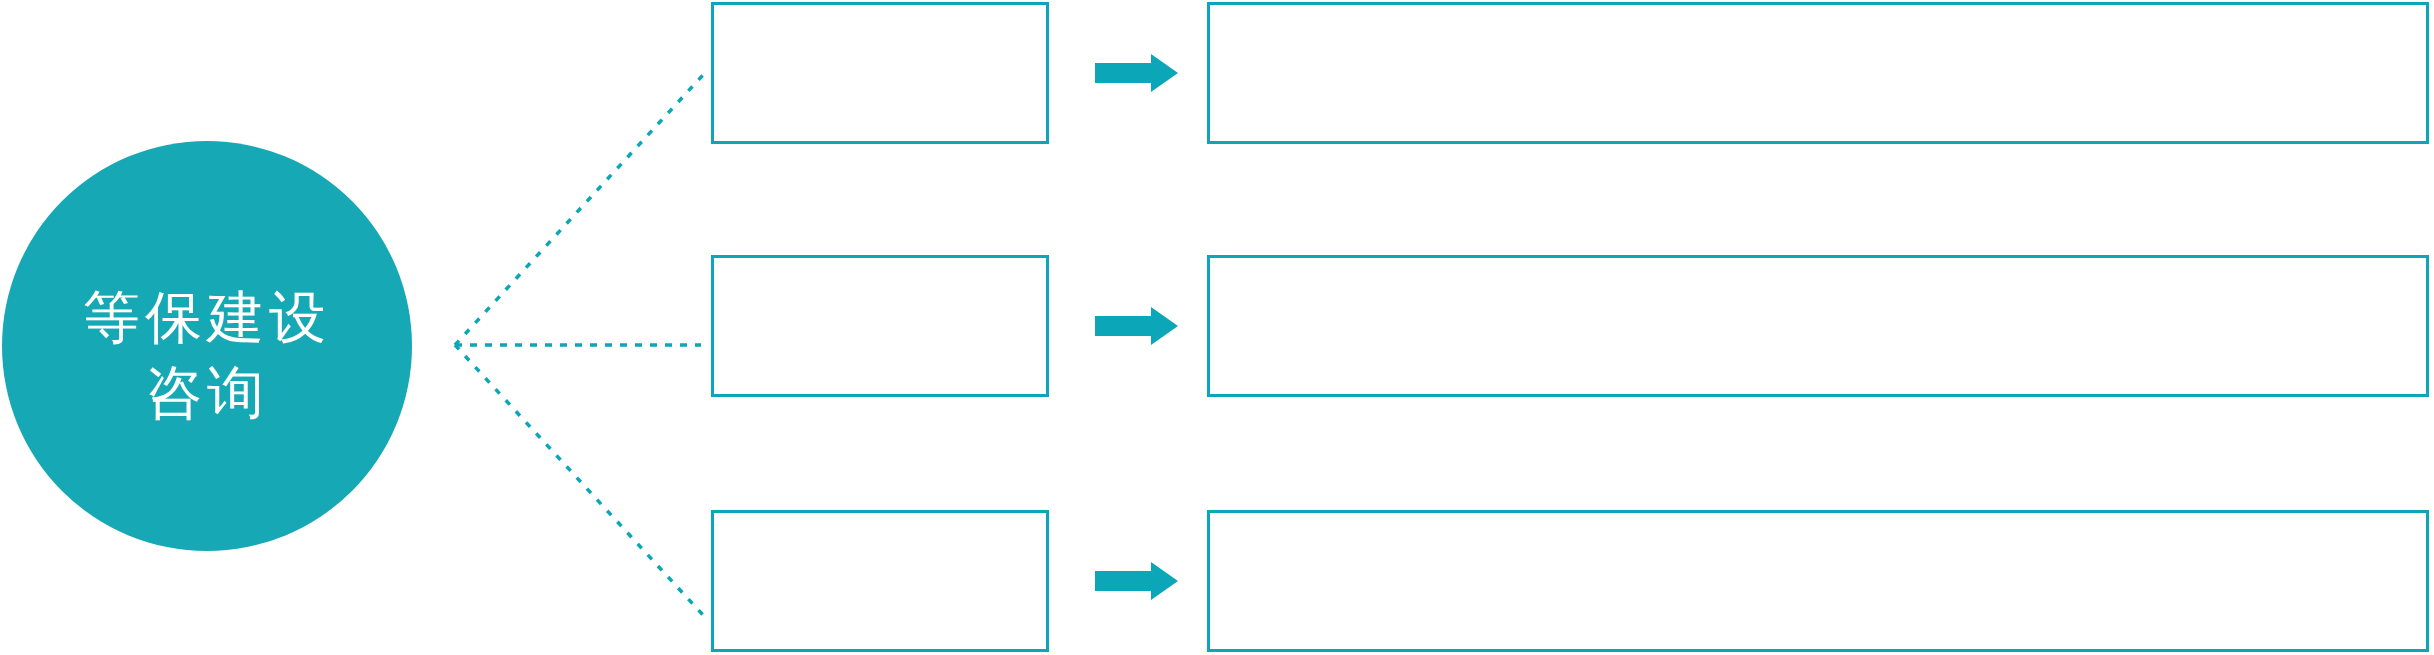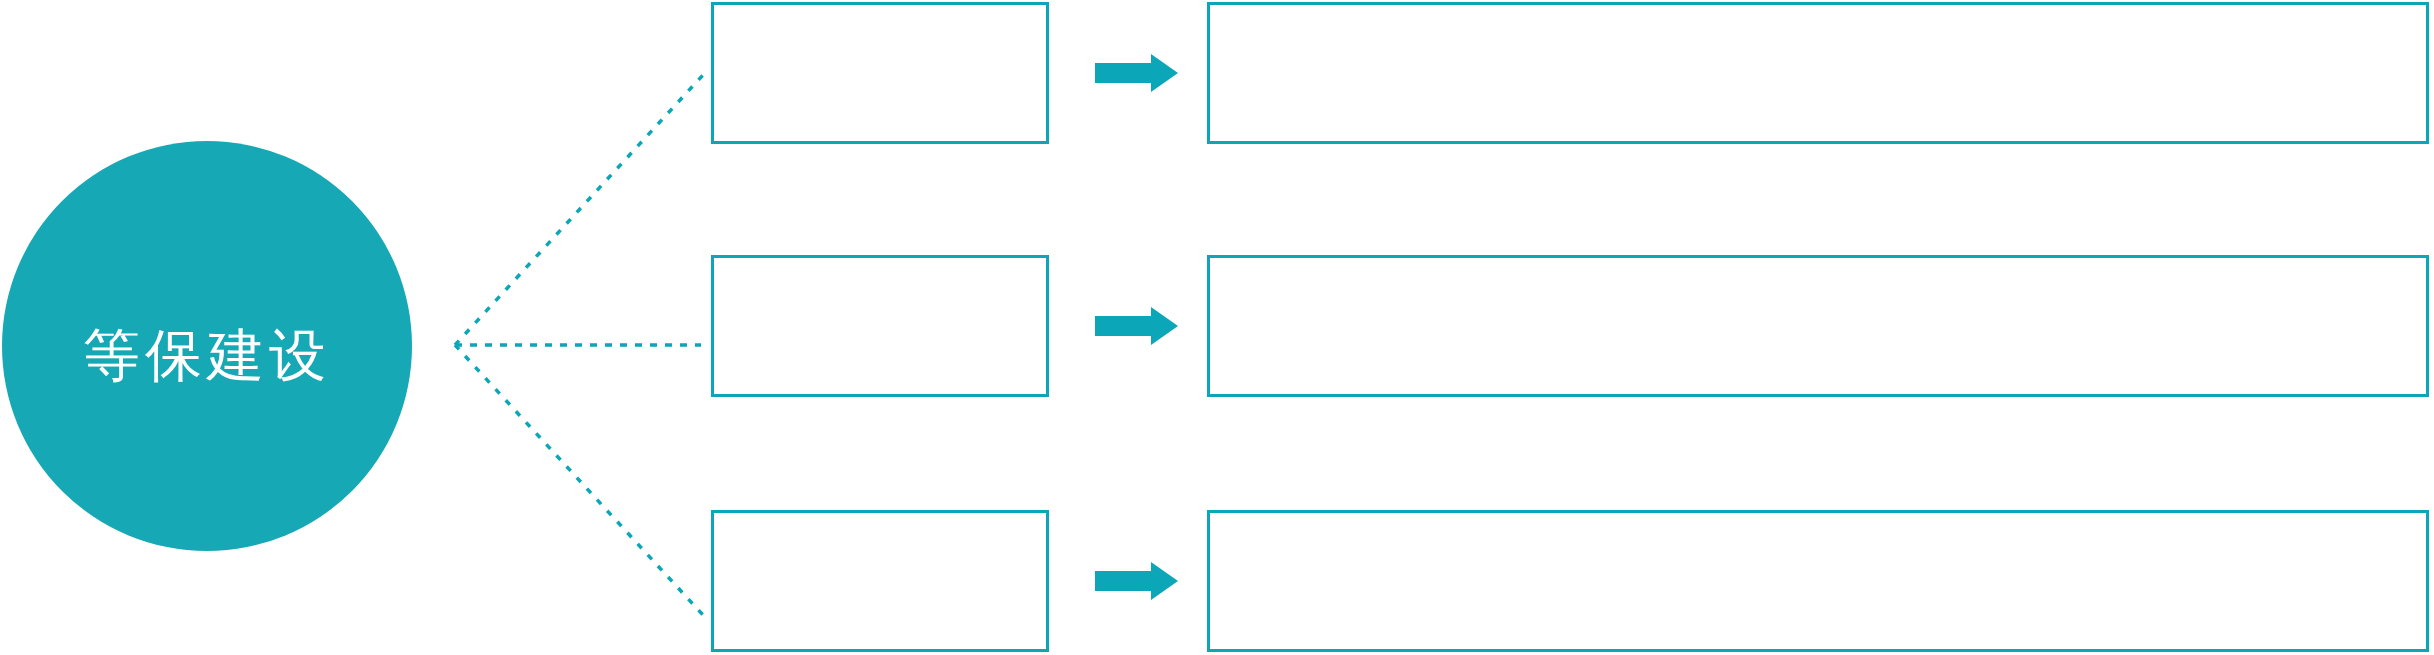--- a/index.html
+++ b/index.html
@@ -74,20 +74,21 @@
   .arrow2 { top: 307px; }
   .arrow3 { top: 562px; }
 </style>
 </head>
 <body>
 
 <div class="canvas">
 
   <div class="root-circle">
     <span>等保建设</span>
+    <span>咨询</span>
   </div>
 
   <svg class="connectors" viewBox="0 0 2434 655">
     <line class="dash-diag" x1="455" y1="345" x2="703" y2="75"></line>
     <line class="dash-horiz" x1="455" y1="345" x2="701" y2="345"></line>
     <line class="dash-diag" x1="455" y1="345" x2="703" y2="615"></line>
   </svg>
 
   <div class="small-box row1">
     <span></span>

